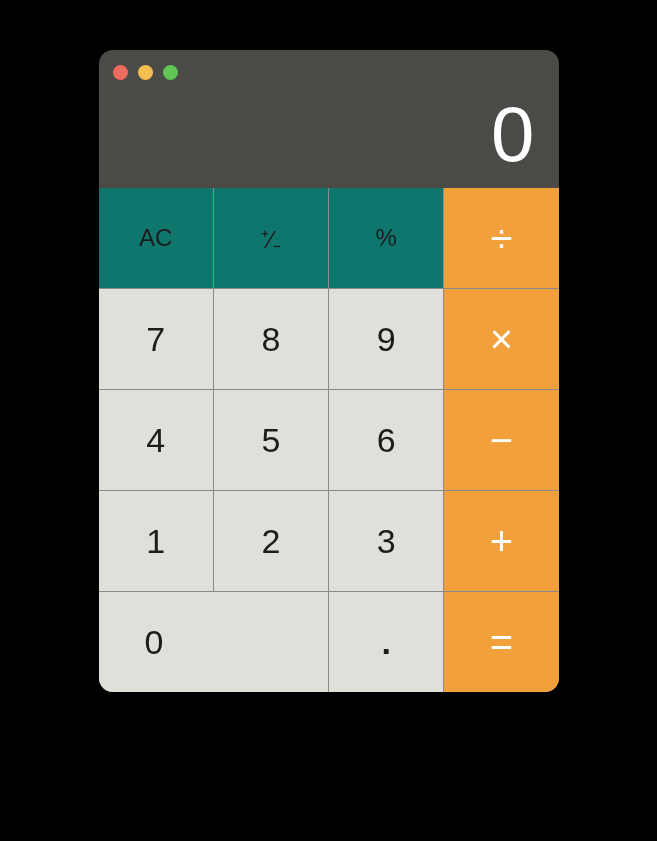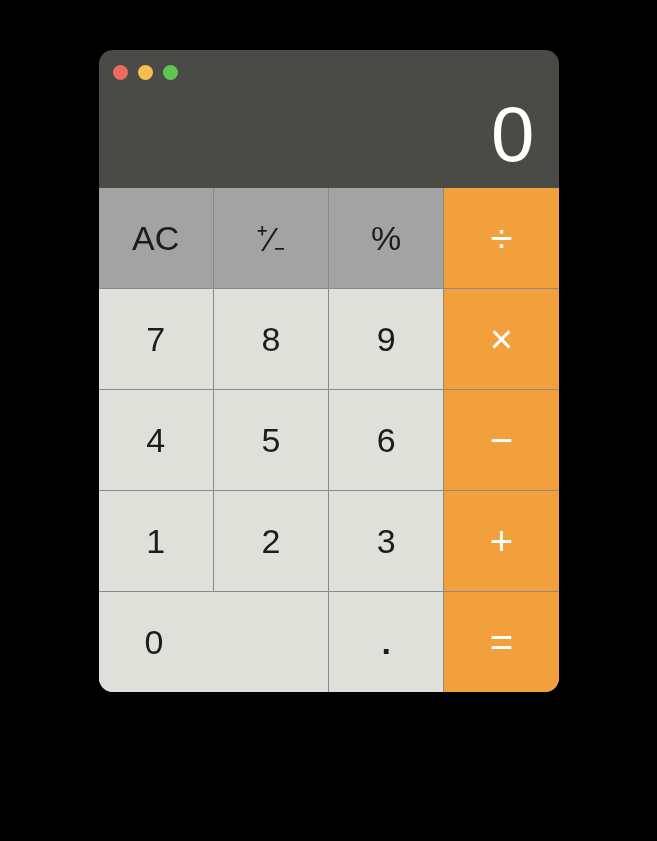--- a/index.html
+++ b/index.html
@@ -60,22 +60,22 @@
       display: flex;
       align-items: center;
       justify-content: center;
       font-size: 34px;
       color: #1c1c1c;
       cursor: pointer;
       user-select: none;
       font-weight: 400;
     }
     .btn-func {
-      background: #a3a3a3;
-      font-size: 34px;
+      background: #0f766e;
+      font-size: 24px;
     }
     .btn-num {
       background: #e0e0db;
     }
     .btn-op {
       background: #f2a03c;
       color: #fff;
       font-size: 40px;
     }
     .btn-zero {

